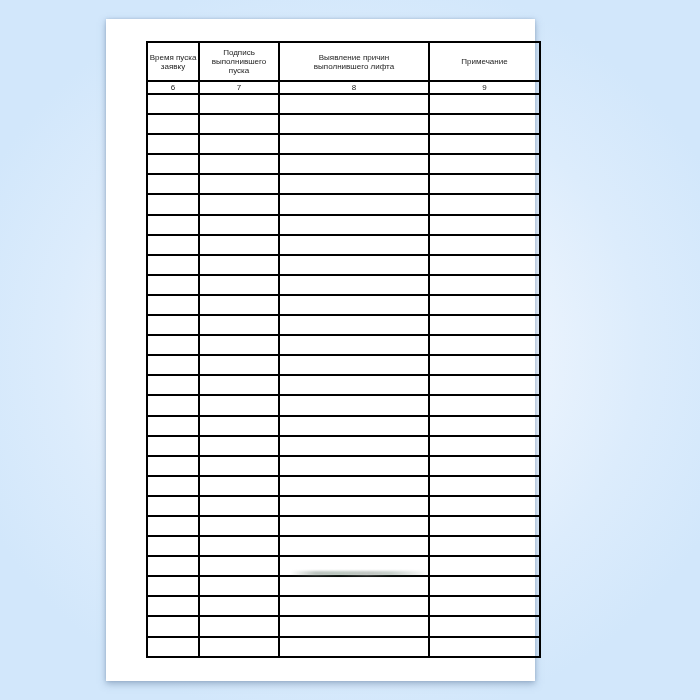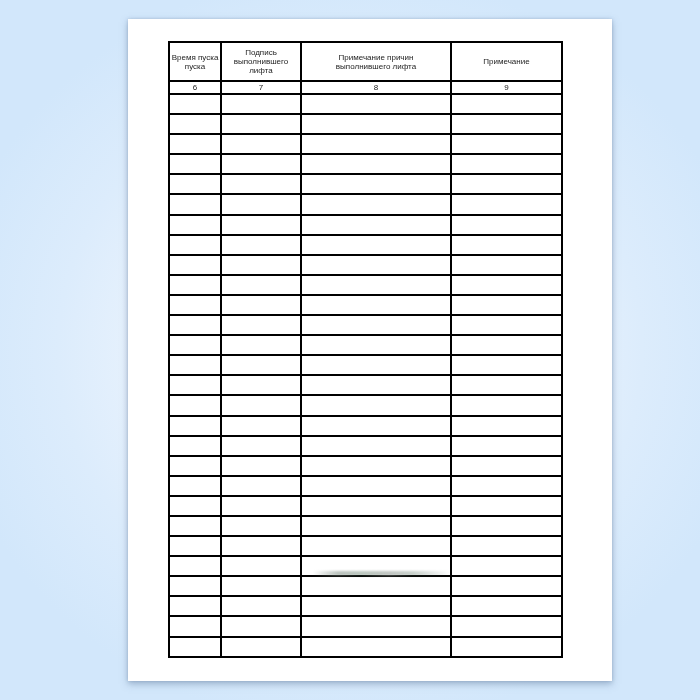--- a/index.html
+++ b/index.html
@@ -17,23 +17,23 @@
     overflow: hidden;
     background: radial-gradient(ellipse 58% 54% at 50% 50%,
                 var(--bg-inner, #f7fbff) 0%,
                 #eaf3fd 45%,
                 #dcecfc 72%,
                 var(--bg-outer, #d2e7fb) 100%);
   }
 
   .paper {
     position: absolute;
-    left: 128px;
+    left: 106px;
     top: 19px;
-    width: 484px;
+    width: 429px;
     height: 662px;
     background: var(--paper-bg, #ffffff);
     box-shadow: 0 3px 7px rgba(100, 125, 160, 0.5),
                 0 0 3px rgba(110, 135, 170, 0.35);
   }
 
   table.journal {
     position: absolute;
     left: 40px;
     top: 22px;
@@ -98,29 +98,29 @@
       <colgroup>
         <col style="width:52px">
         <col style="width:80px">
         <col style="width:150px">
         <col style="width:111px">
       </colgroup>
       <thead>
         <tr class="header-row">
           <th>
             <span class="hline">Время пуска</span>
-            <span class="hline">пуска</span>
+            <span class="hline">заявку</span>
           </th>
           <th>
             <span class="hline">Подпись</span>
             <span class="hline">выполнившего</span>
-            <span class="hline">лифта</span>
+            <span class="hline">пуска</span>
           </th>
           <th>
-            <span class="hline">Примечание причин</span>
+            <span class="hline">Выявление причин</span>
             <span class="hline">выполнившего лифта</span>
           </th>
           <th>
             <span class="hline">Примечание</span>
           </th>
         </tr>
         <tr class="number-row">
           <td>6</td>
           <td>7</td>
           <td>8</td>

